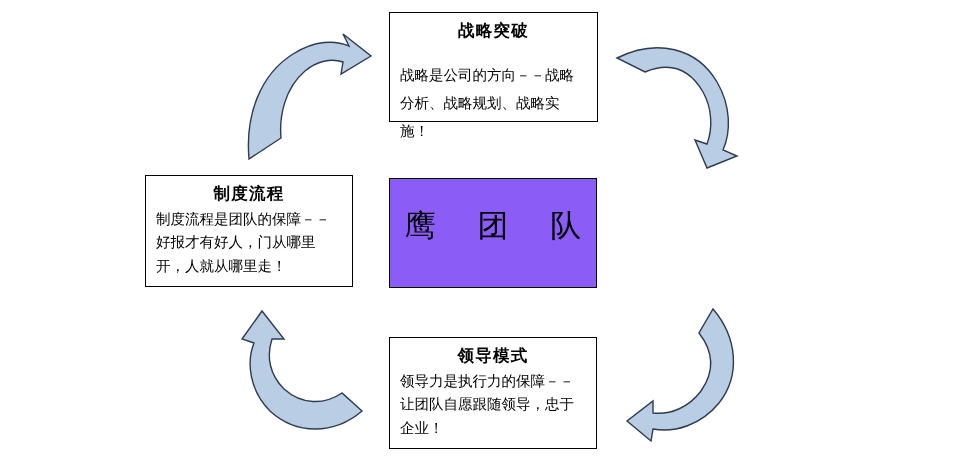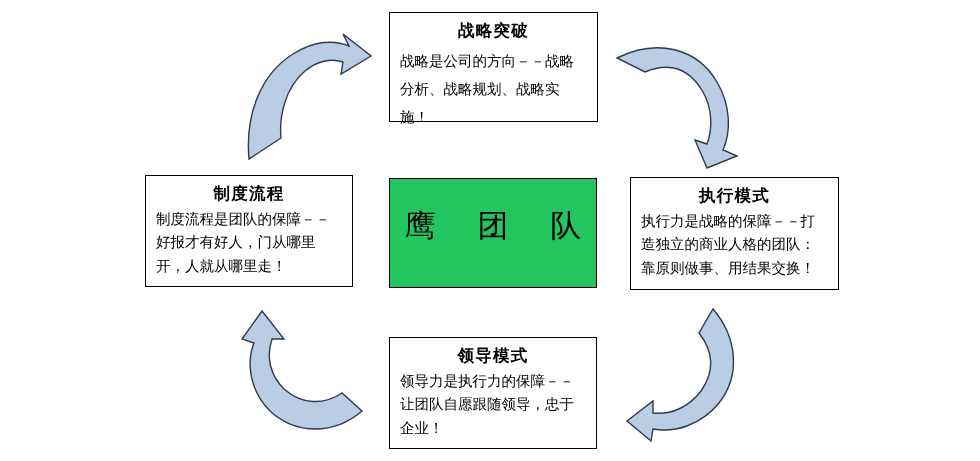--- a/index.html
+++ b/index.html
@@ -37,32 +37,32 @@
   .box-body {
     font-size: 14.5px;
     color: #000000;
     line-height: 1.58;
     text-align: left;
     letter-spacing: 0px;
   }
 
   
   #box-top .box-body { line-height: 1.95; text-align: left; }
-  #box-top .box-title { margin-bottom: 4px; }
+  #box-top .box-title { margin-bottom: 18px; }
 
   #box-left  .box-body,
   #box-right .box-body,
   #box-bottom .box-body { line-height: 1.62; }
 
   
   .center-box {
     position: absolute;
     box-sizing: border-box;
     border: 1.3px solid #000000;
-    background: #22c55e;
+    background: #8b5cf6;
     display: flex;
     align-items: flex-start;
     justify-content: center;
     text-align: right;
   }
   .center-text {
     margin-top: 26px;
     font-size: 31px;
     letter-spacing: 16px;
     text-indent: 16px;
@@ -87,24 +87,20 @@
 </head>
 <body>
 
 <div id="canvas">
 
   <div class="box" id="box-top" style="left:389px; top:12px; width:209px; height:110px;">
     <div class="box-title">战略突破</div>
     <div class="box-body">战略是公司的方向－－战略分析、战略规划、战略实施！</div>
   </div>
 
-  <div class="box" id="box-right" style="left:630px; top:177px; width:209px; height:113px;">
-    <div class="box-title">执行模式</div>
-    <div class="box-body">执行力是战略的保障－－打造独立的商业人格的团队：靠原则做事、用结果交换！</div>
-  </div>
 
   <div class="box" id="box-bottom" style="left:389px; top:337px; width:208px; height:112px;">
     <div class="box-title">领导模式</div>
     <div class="box-body">领导力是执行力的保障－－让团队自愿跟随领导，忠于企业！</div>
   </div>
 
   <div class="box" id="box-left" style="left:145px; top:175px; width:208px; height:112px;">
     <div class="box-title">制度流程</div>
     <div class="box-body">制度流程是团队的保障－－好报才有好人，门从哪里开，人就从哪里走！</div>
   </div>

